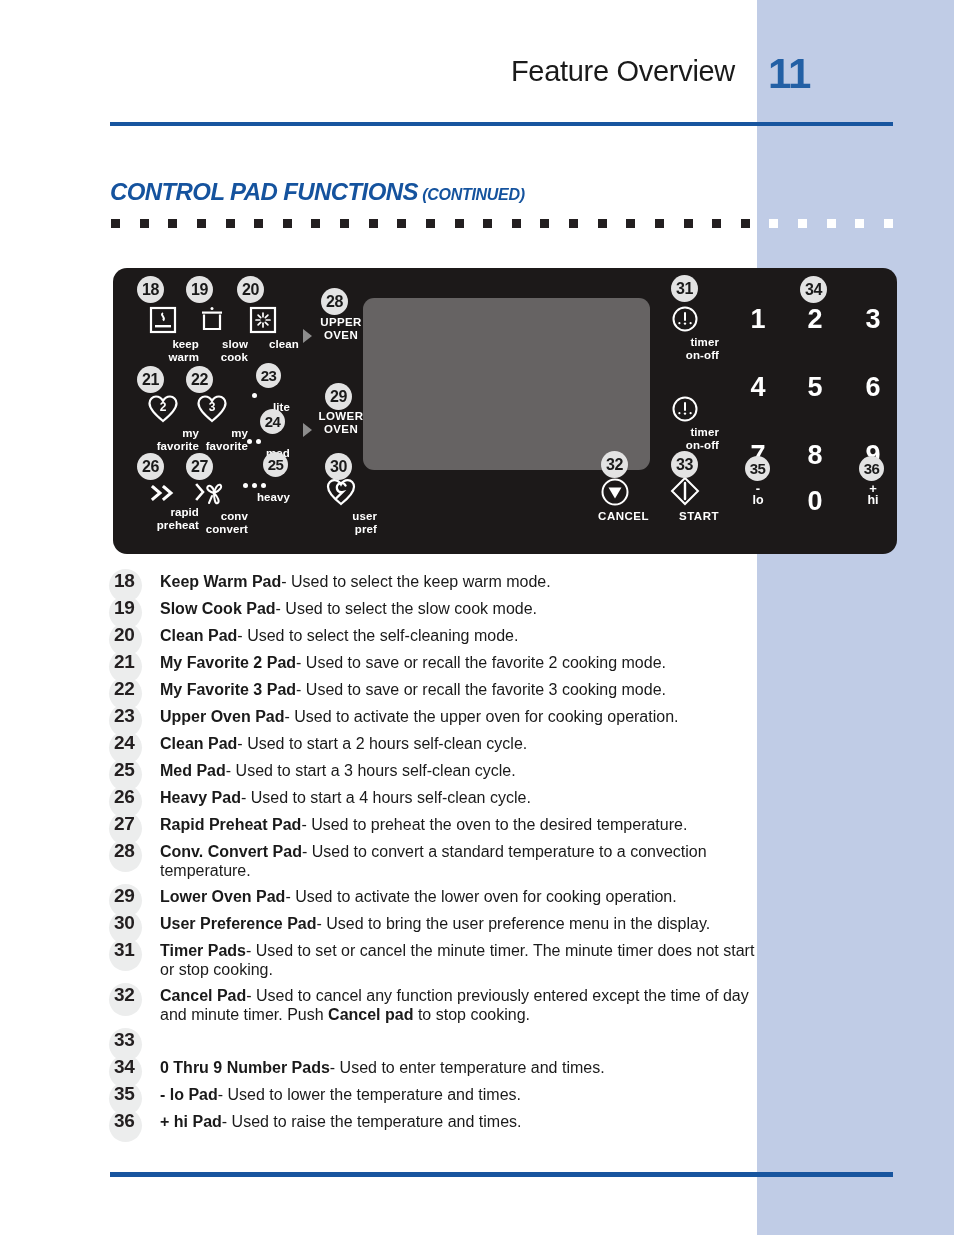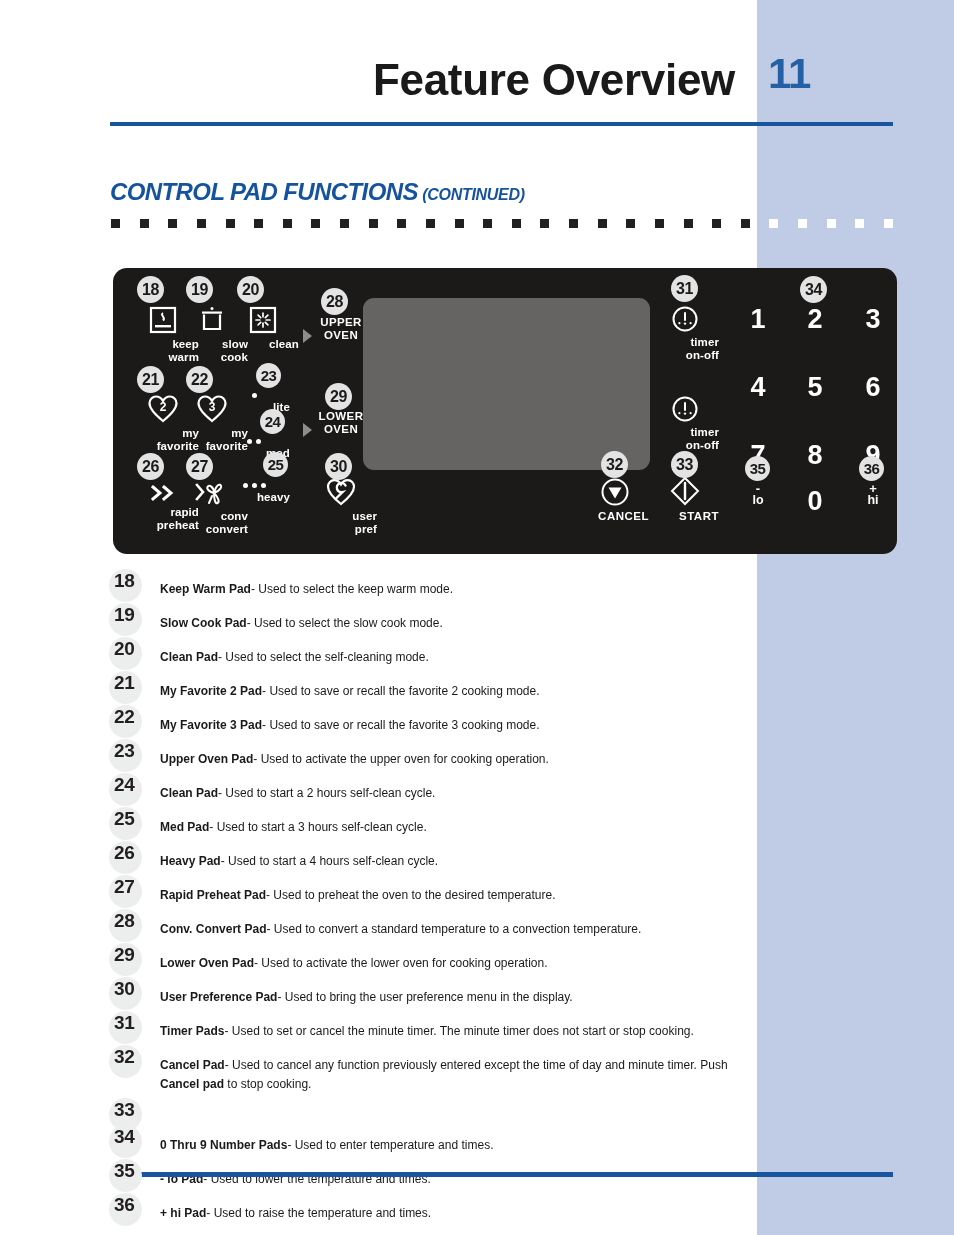--- a/index.html
+++ b/index.html
@@ -17,21 +17,21 @@
     position:absolute;left:757px;top:0;width:197px;height:1235px;
     background:#c0cce6;
   }
 
   
   .header{
     position:absolute;left:0;top:55px;width:954px;height:60px;
   }
   .header-title{
     position:absolute;right:219px;top:0;
-    font-size:44px;font-weight:bold;color:#1a1a1a;
+    font-size:29px;font-weight:normal;color:#1a1a1a;
     letter-spacing:-0.3px;
     white-space:nowrap;
   }
   .header-page{
     position:absolute;left:768px;top:-5px;
     font-size:42px;font-weight:bold;color:#2360a5;
     letter-spacing:-1px;
   }
   .header-rule{
     position:absolute;left:110px;top:122px;width:783px;height:4px;
@@ -138,23 +138,22 @@
     line-height:22px;
     letter-spacing:-0.4px;
     z-index:2;
   }
   .item .num:before{
     content:"";position:absolute;left:1px;top:-1px;
     width:33px;height:33px;border-radius:50%;background:#eceded;z-index:-1;
   }
   .item .txt{
     flex:1 1 auto;
-    font-size:12px;line-height:19px;color:#1a1a1a;
+    font-size:16px;line-height:19px;color:#1a1a1a;
     padding-top:2px;
-    margin-top:8px;
   }
   .item .txt b{font-weight:bold;}
 
   
   .footer-rule{
     position:absolute;left:110px;top:1172px;width:783px;height:5px;
     background:#18559f;
   }
 </style>
 </head>

